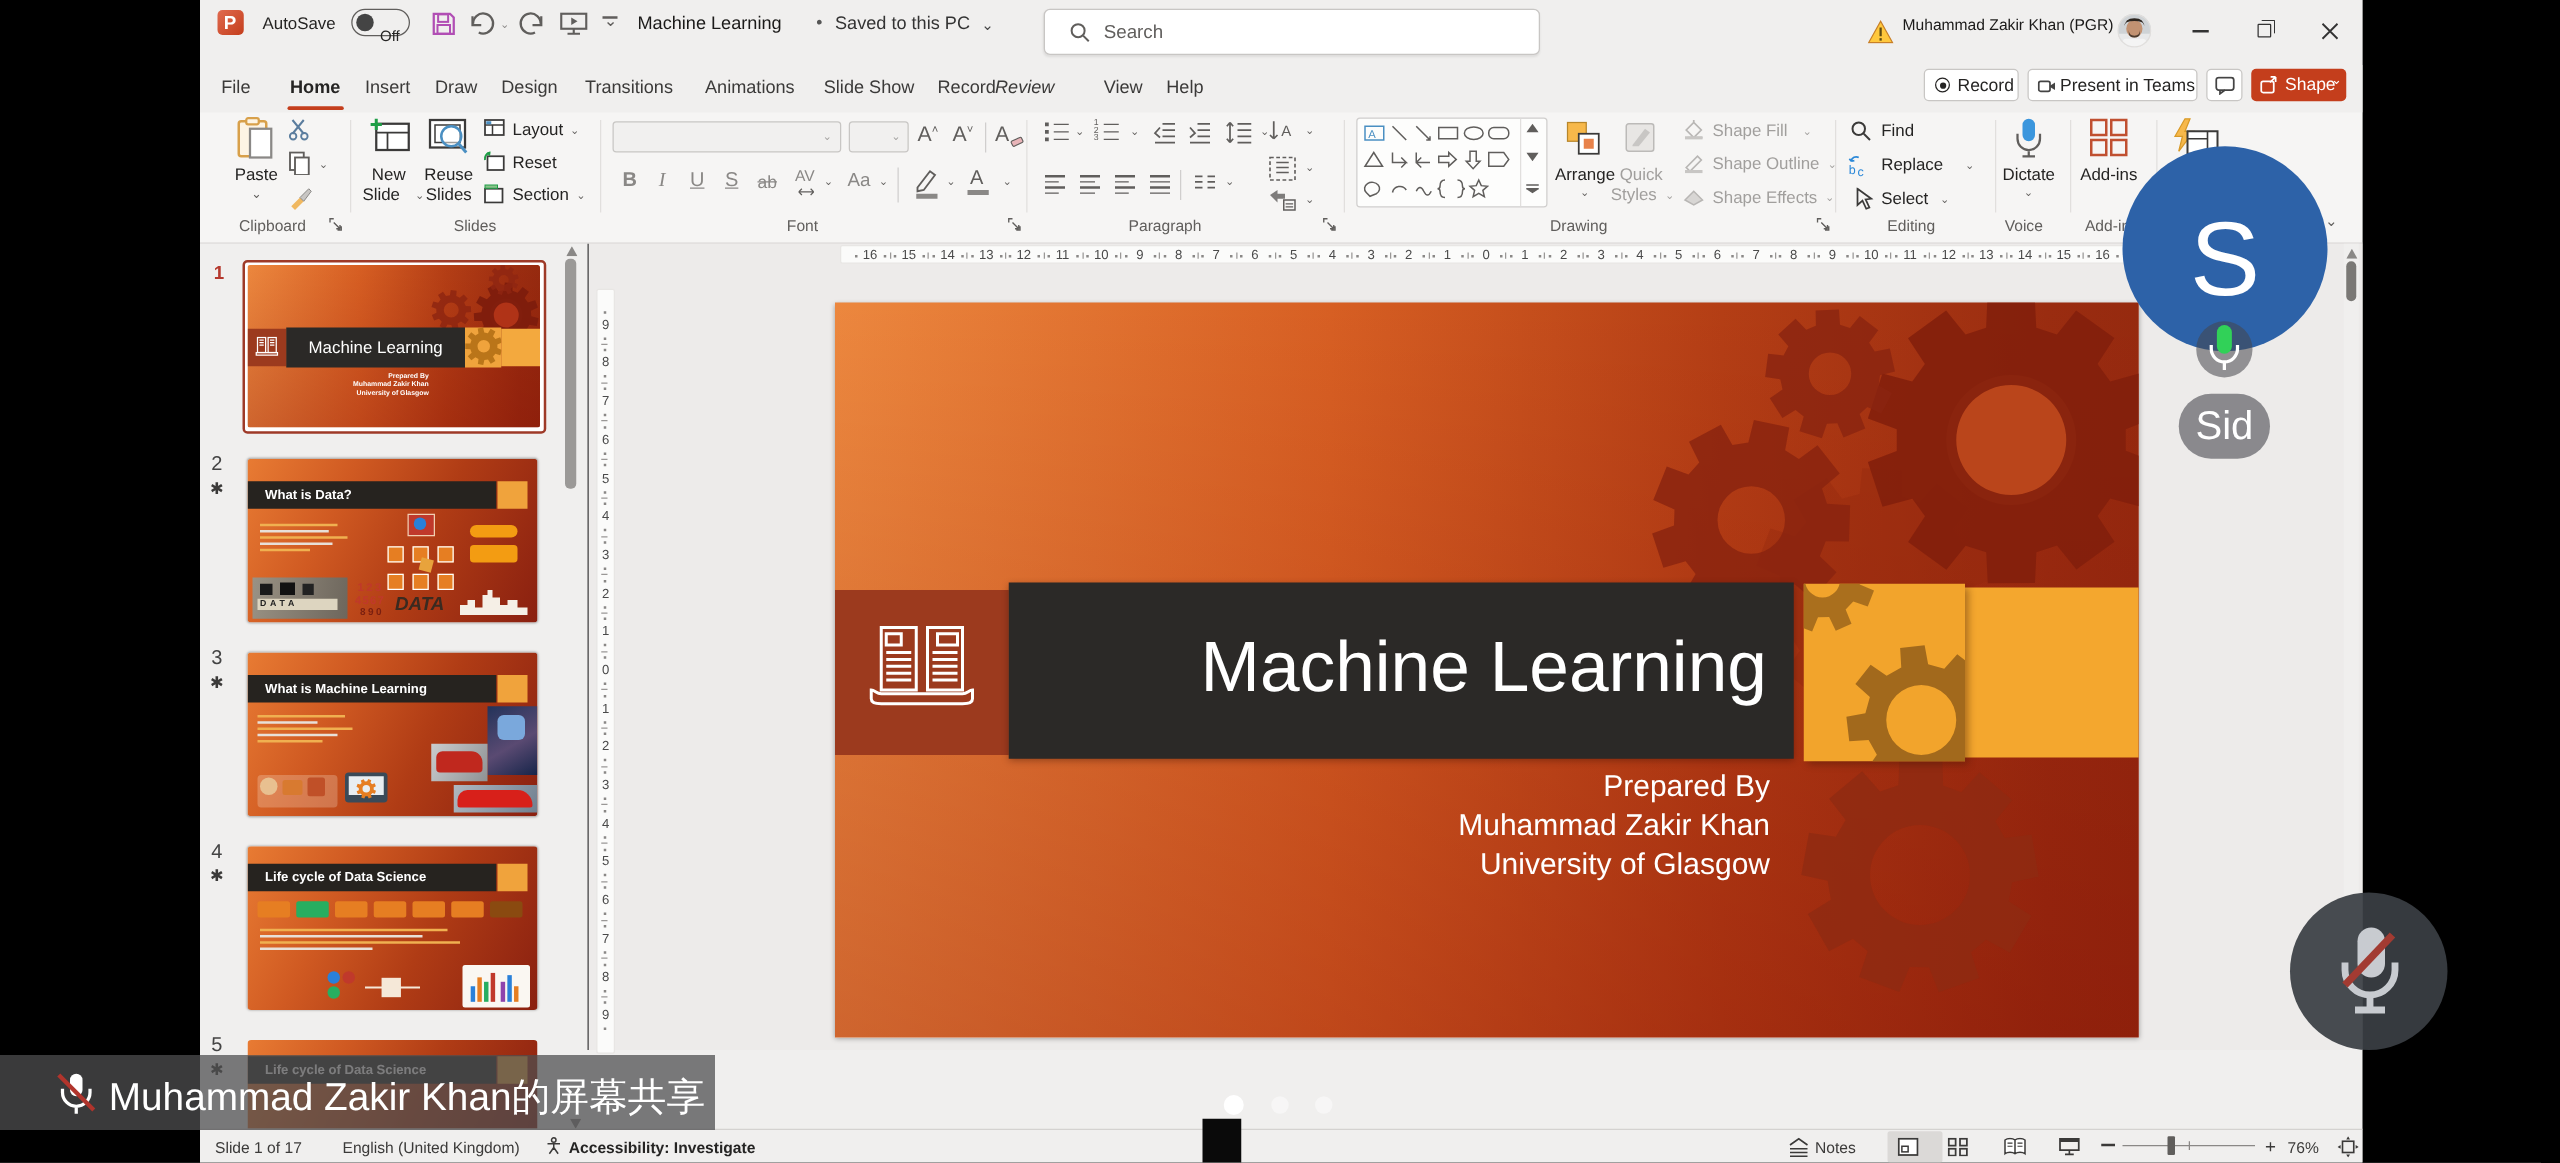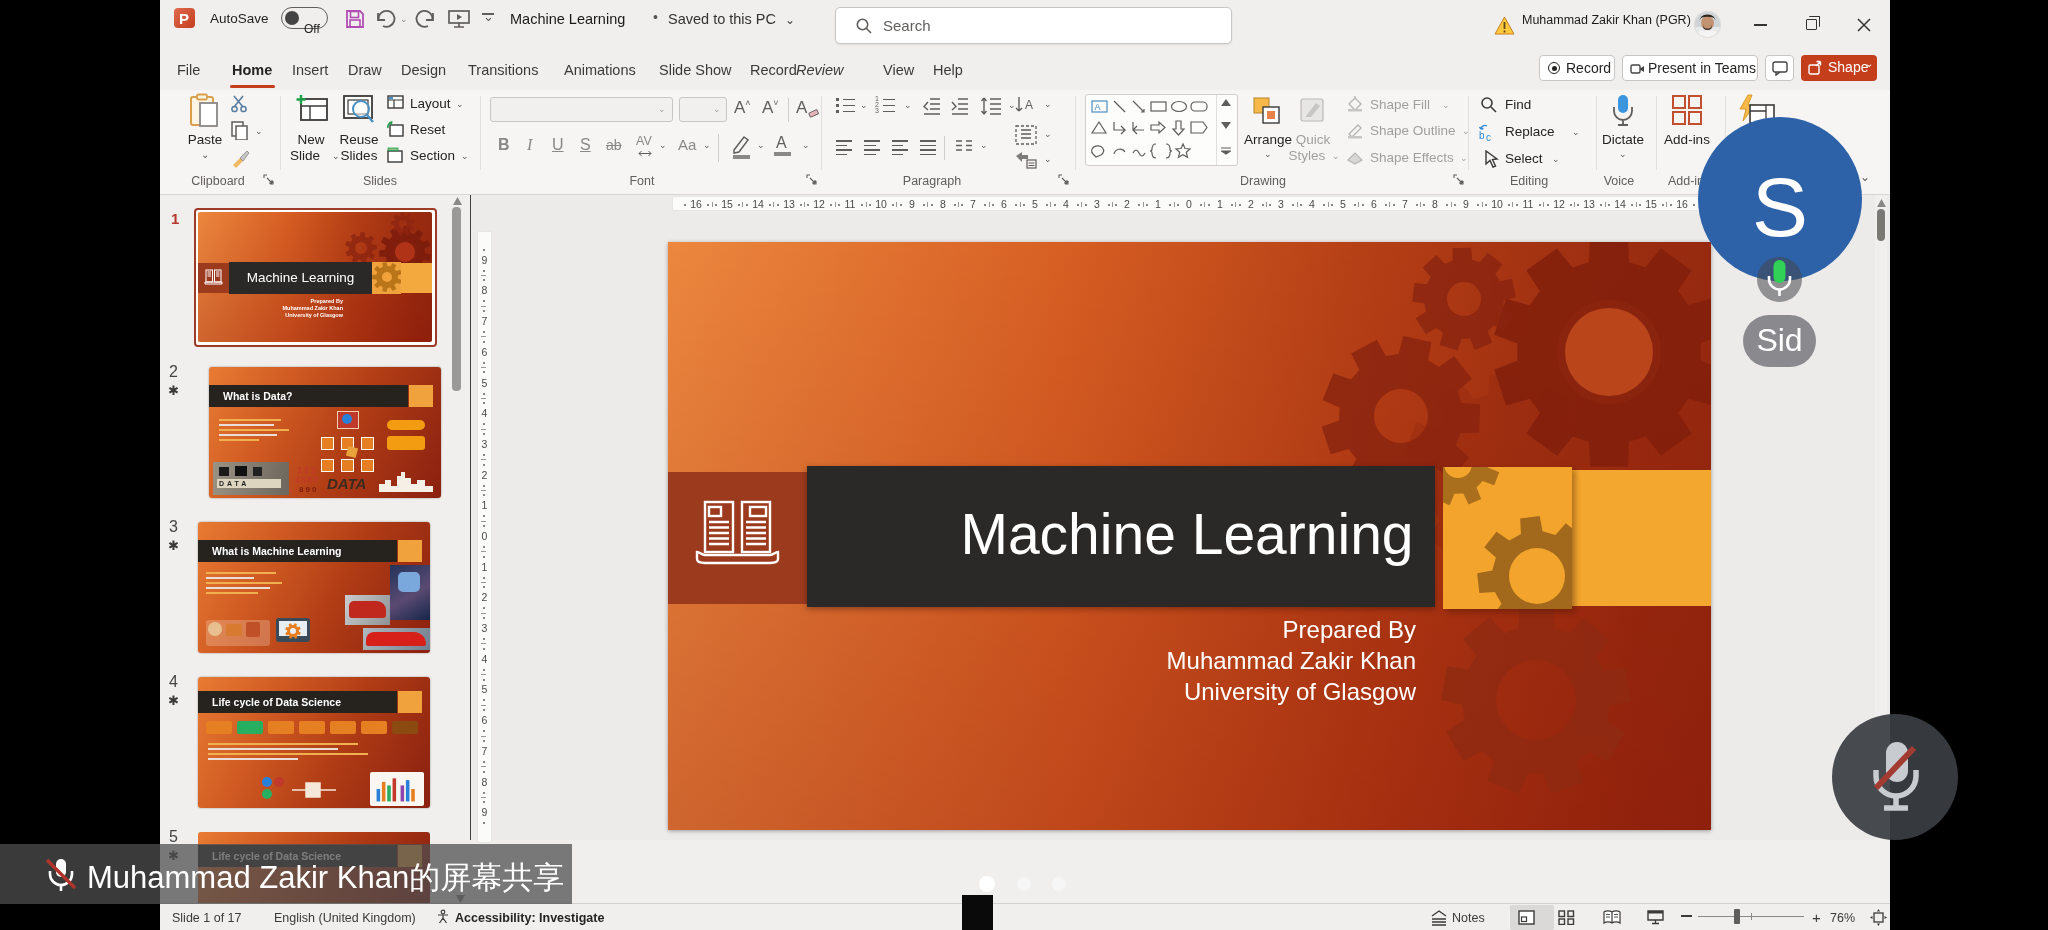--- a/index.html
+++ b/index.html
@@ -438,21 +438,21 @@
                   <rect x="2" y="1" width="6.5" height="12"></rect>
                   <rect x="10.5" y="1" width="6.5" height="12"></rect>
                   <path d="M1 13 h17 v2 h-17 z"></path>
                   <path d="M3.5 3 h3.5 M3.5 5 h3.5 M3.5 7 h3.5 M12 3 h3.5 M12 5 h3.5 M12 7 h3.5"></path>
                 </g>
               </svg>
         <div class="abs" style="left:40px;top:86px;width:105px;text-align:right;color:#fff;font-size:5.5px;line-height:7px;font-weight:bold;">Prepared By<br>Muhammad Zakir Khan<br>University of Glasgow</div>
       </div>
           </div>
     </div>
-    <div class="abs" style="left:38px;top:172px;width:232px;height:131px;border-radius:3px;overflow:hidden;box-shadow:0 0 2px rgba(0,0,0,0.4);margin-left:11px;">
+    <div class="abs" style="left:38px;top:172px;width:232px;height:131px;border-radius:3px;overflow:hidden;box-shadow:0 0 2px rgba(0,0,0,0.4);">
       <div class="abs" style="left:0;top:0;width:232px;height:131px;background:linear-gradient(115deg,#e87b33 0%,#d05a22 30%,#b03c15 60%,#8a2010 100%);overflow:hidden;">
 
         <div class="abs" style="left:0;top:18px;width:199px;height:22px;background:#26231f;"></div>
         <div class="abs" style="left:200px;top:18px;width:24px;height:22px;background:#f0a33c;"></div>
         <div class="abs" style="left:14px;top:18px;height:22px;line-height:22px;color:#fff;font-size:10.5px;font-weight:bold;">What is Data?</div>
         <div class="abs" style="left:10px;top:52px;width:62px;height:2px;background:#f0b050;"></div>
             <div class="abs" style="left:10px;top:57px;width:55px;height:2px;background:#e8e0d8;"></div>
             <div class="abs" style="left:10px;top:62px;width:70px;height:2px;background:#f0b050;"></div>
             <div class="abs" style="left:10px;top:67px;width:58px;height:2px;background:#e8e0d8;"></div>
             <div class="abs" style="left:10px;top:72px;width:40px;height:2px;background:#f0b050;"></div>

